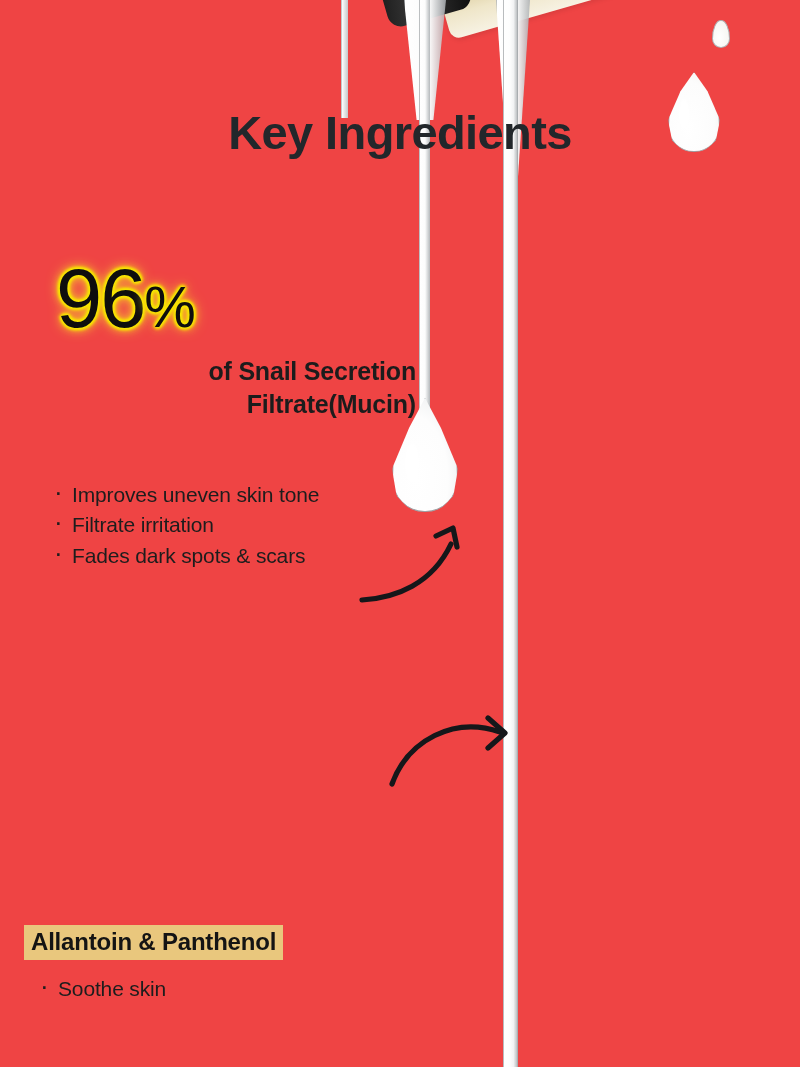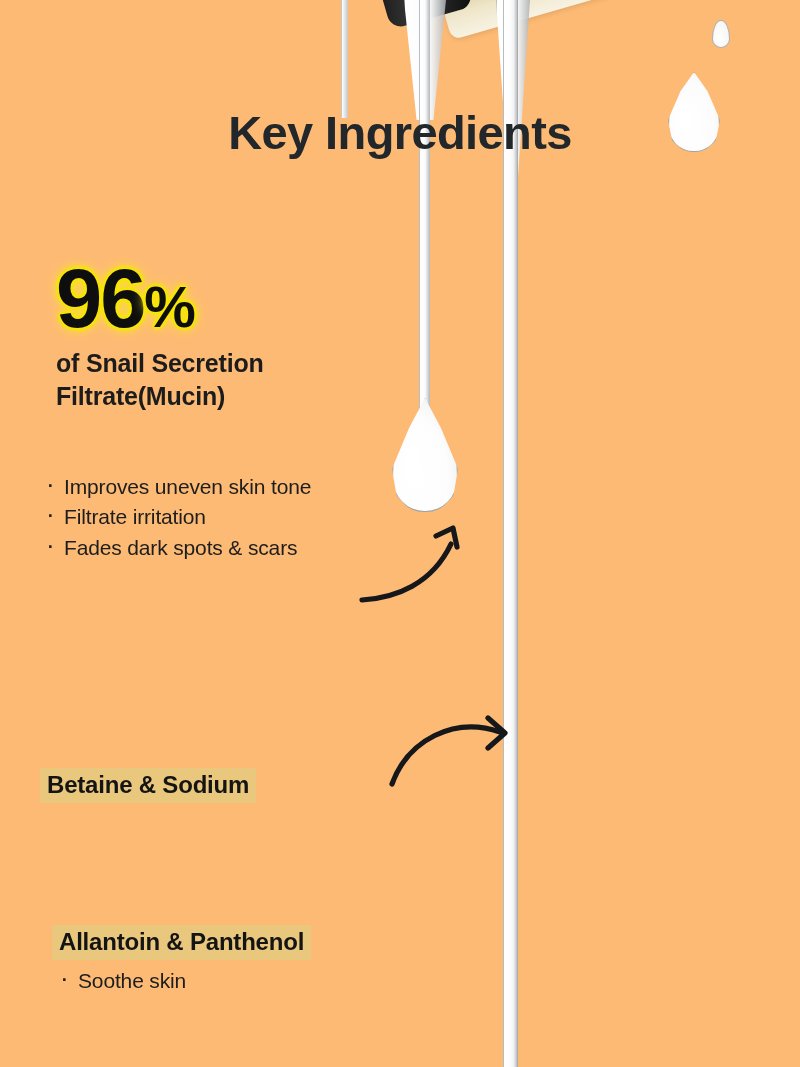--- a/index.html
+++ b/index.html
@@ -7,21 +7,21 @@
     padding: 0;
     background: #ffffff;
   }
   body {
     font-family: "Liberation Sans", sans-serif;
   }
   #page {
     position: relative;
     width: 800px;
     height: 1067px;
-    background: #fdba74;
+    background: #ef4444;
     overflow: hidden;
   }
 
   
   .bg-layer {
     position: absolute;
     inset: 0;
     overflow: hidden;
     pointer-events: none;
   }
@@ -185,47 +185,48 @@
   }
 
   .stat-block {
     position: absolute;
     left: 56px;
     top: 261px;
     width: 360px;
   }
   .stat-number {
     font-size: 83px;
-    font-weight: 700;
+    font-weight: 400;
     line-height: .92;
     letter-spacing: -2px;
     color: #0e0e0e;
     text-shadow:
        0 0 4px  #f7e600,
        0 0 8px  #f7e600,
        2px 0 3px #f7e600,
       -2px 0 3px #f7e600,
        0 2px 3px #f7e600,
        0 -2px 3px #f7e600,
        0 0 14px #f9ec3a;
   }
   .stat-number .pct { font-size: 58px; letter-spacing: -1px; }
 
   .stat-sub {
-    margin-top: 10px;
+    margin-top: 18px;
     font-size: 25px;
     font-weight: 700;
     line-height: 1.32;
     color: #1c1c1c;
     letter-spacing: -0.2px;
+    text-align: right;
   }
 
   ul.bullets {
     list-style: none;
-    margin: 4px;
+    margin: 12px;
     padding: 0;
   }
   ul.bullets li {
     position: relative;
     padding-left: 22px;
     font-size: 21px;
     line-height: 1.45;
     color: #1d1d1d;
     letter-spacing: -0.15px;
   }
@@ -239,21 +240,21 @@
   }
 
   .bullets-mucin {
     position: absolute;
     left: 38px;
     top: 468px;
     width: 360px;
   }
 
   .ingredient-2 { position: absolute; left: 40px; top: 768px; width: 420px; }
-  .ingredient-3 { position: absolute; left: 52px; top: 925px; width: 420px; }
+  .ingredient-3 { position: absolute; left: 24px; top: 925px; width: 420px; }
 
   .hl-line {
     display: inline-block;
     background: #e9c77d;
     font-size: 24px;
     font-weight: 700;
     color: #141414;
     letter-spacing: -0.2px;
     padding: 3px 7px 4px 7px;
     line-height: 1.18;
@@ -312,21 +313,20 @@
       </div>
     </div>
 
     <ul class="bullets bullets-mucin">
       <li>Improves uneven skin tone</li>
       <li>Filtrate irritation</li>
       <li>Fades dark spots &amp; scars</li>
     </ul>
 
     <div class="ingredient-2">
-      <div><span class="hl-line">Betaine &amp; Sodium</span></div>
     </div>
 
     <div class="ingredient-3">
       <div><span class="hl-line">Allantoin &amp; Panthenol</span></div>
       <ul class="bullets ing-bullets">
         <li>Soothe skin</li>
       </ul>
     </div>
 
     <svg class="arrow arrow-1" width="125" height="100" viewBox="0 0 125 100">

